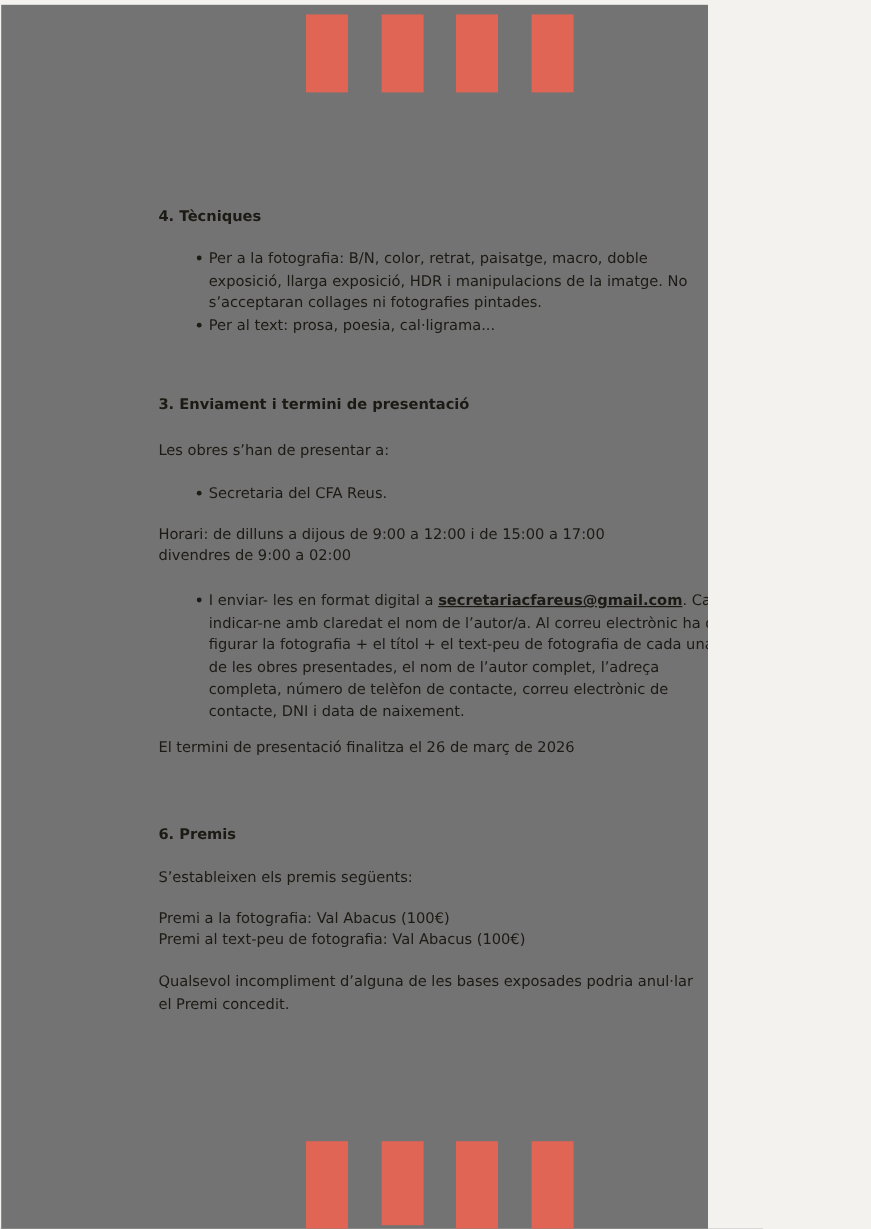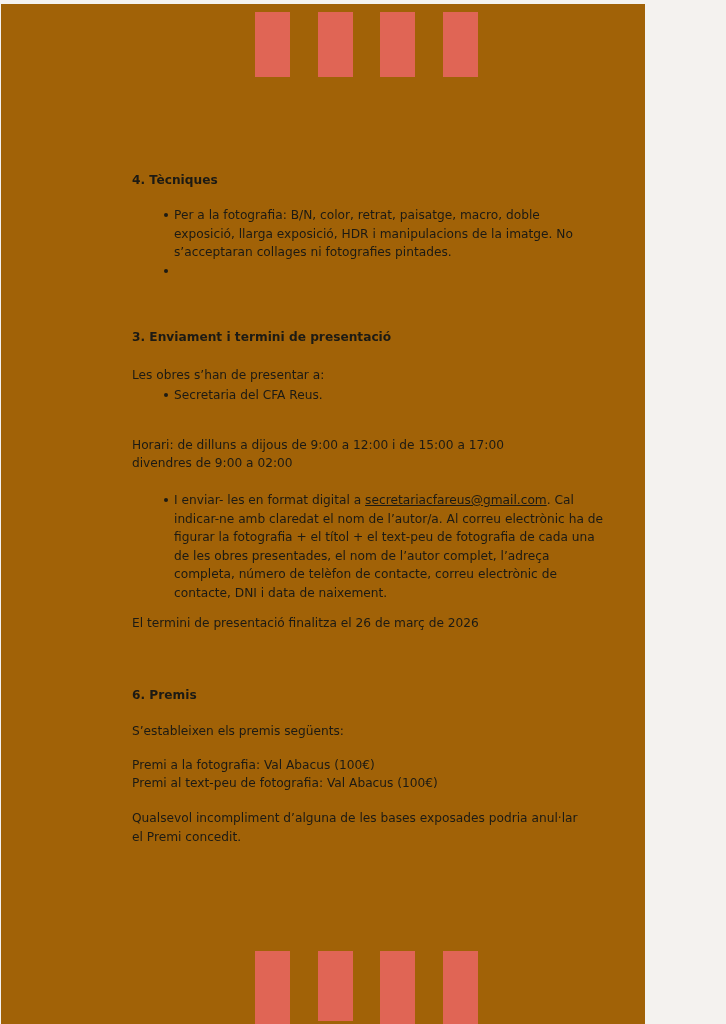--- a/index.html
+++ b/index.html
@@ -6,22 +6,22 @@
     body {
       width: 726px; height: 1024px;
       background: #f4f2ef;
       position: relative;
       overflow: hidden;
       font-family: "DejaVu Sans", sans-serif;
     }
     .page {
       position: absolute;
       left: 1px; top: 4px;
-      width: 644px; height: 1020px;
-      background: #a16207;
+      width: 589px; height: 1020px;
+      background: #737373;
       overflow: hidden;
     }
     .stripe {
       position: absolute;
       background: #e06555;
       width: 35px;
     }
     .stripe.top { top: 8px; height: 65px; }
     .stripe.bottom { top: 947px; height: 73px; }
     .content {
@@ -51,21 +51,21 @@
       width: 430px;
       margin-left: 20px;
     }
     .li .bullet {
       position: absolute;
       left: -10px; top: 7px;
       width: 4px; height: 4px;
       border-radius: 50%;
       background: #1c1a14;
     }
-    .email { text-decoration: underline; color: #1c1a14; cursor: pointer; }
+    .email { text-decoration: underline; color: #1c1a14; cursor: pointer; font-weight: bold; }
   </style>
 </head>
 <body>
 
 <div class="page">
 
   <div class="stripe top" style="left:254px"></div>
   <div class="stripe top" style="left:317px"></div>
   <div class="stripe top" style="left:379px"></div>
   <div class="stripe top" style="left:442px"></div>
@@ -73,27 +73,28 @@
   <div class="content">
 
     <div class="h" style="top:167px">4. Tècniques</div>
 
     <div class="li" style="top:202px">
       <span class="bullet"></span>
       <span>Per a la fotografia: B/N, color, retrat, paisatge, macro, doble exposició, llarga exposició, HDR i manipulacions de la imatge. No s’acceptaran collages ni fotografies pintades.</span>
     </div>
     <div class="li" style="top:258px">
       <span class="bullet"></span>
+      <span>Per al text: prosa, poesia, cal·ligrama...</span>
     </div>
 
     <div class="h" style="top:324px">3. Enviament i termini de presentació</div>
 
     <div class="p" style="top:362px">Les obres s’han de presentar a:</div>
 
-    <div class="li" style="top:382px">
+    <div class="li" style="top:398px">
       <span class="bullet"></span>
       <span>Secretaria del CFA Reus.</span>
     </div>
 
     <div class="p" style="top:432px"> Horari: de dilluns a dijous de 9:00 a 12:00 i de 15:00 a 17:00</div>
     <div class="p" style="top:450px">divendres de 9:00 a 02:00</div>
 
     <div class="li" style="top:487px">
       <span class="bullet"></span>
       <span>I enviar- les en format digital a </span><a class="email">secretariacfareus@gmail.com</a><span>. Cal indicar-ne amb claredat el nom de l’autor/a. Al correu electrònic ha de figurar la fotografia + el títol + el text-peu de fotografia de cada una de les obres presentades, el nom de l’autor complet, l’adreça completa, número de telèfon de contacte, correu electrònic de contacte, DNI i data de naixement.</span>

